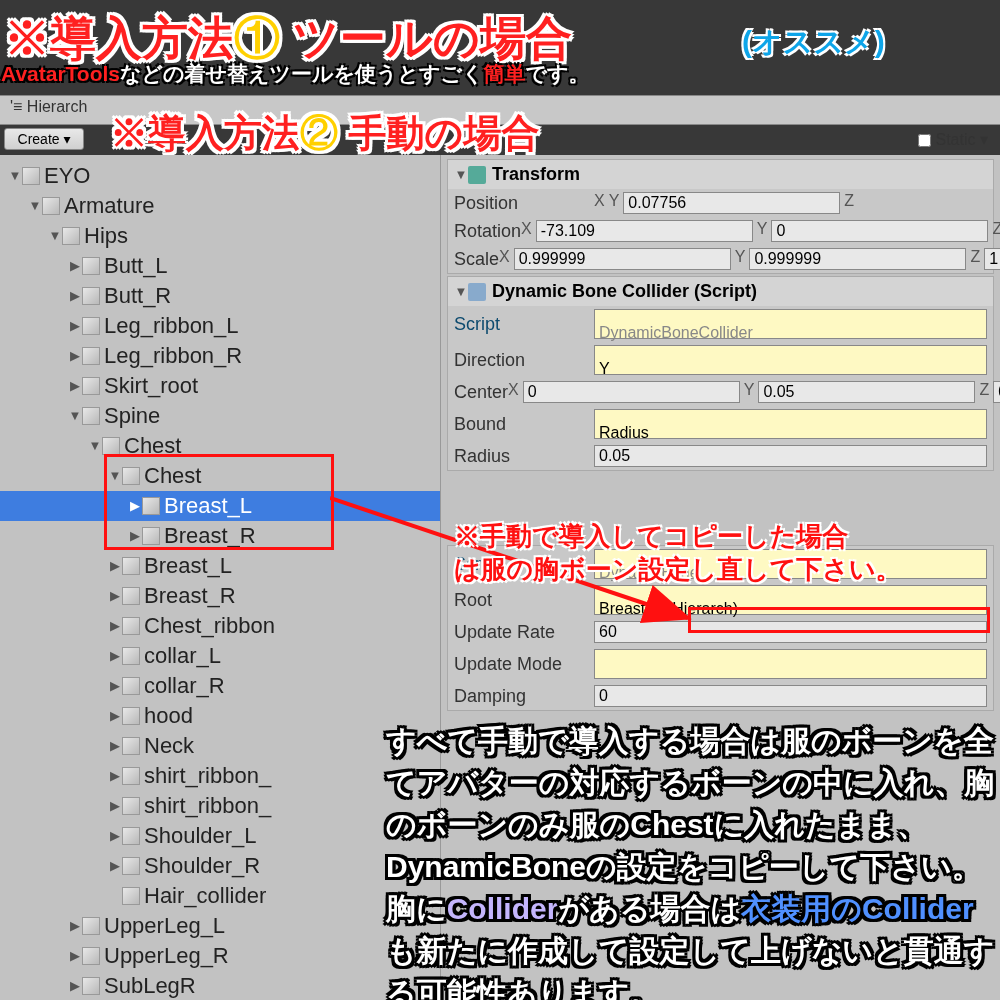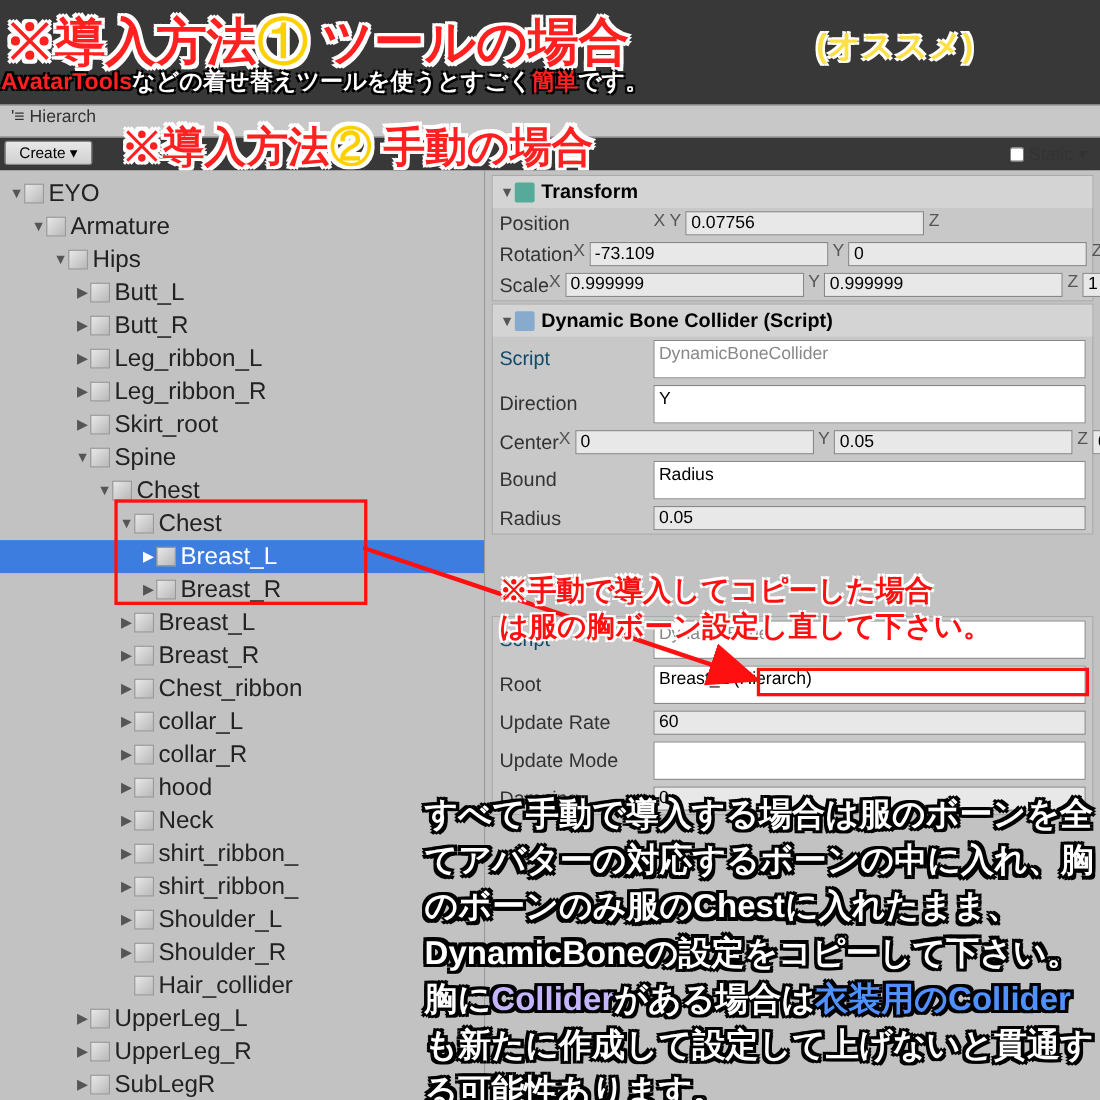--- a/index.html
+++ b/index.html
@@ -1,20 +1,20 @@
 <!DOCTYPE html>
 <html><head>
 <meta charset="utf-8">
 <style>
 *{margin:0;padding:0;box-sizing:border-box;font-family:Arial,sans-serif}
 body{width:1000px;height:1000px;background:#383838;overflow:hidden;position:relative}
 .banner{position:absolute;font-weight:900;white-space:nowrap}
 .b1{top:8px;left:4px;font-size:46px;color:#FF2020;text-shadow:-3px -3px 0 #fff,3px -3px 0 #fff,-3px 3px 0 #fff,3px 3px 0 #fff,-3px 0 0 #fff,3px 0 0 #fff,0 -3px 0 #fff,0 3px 0 #fff}
 .b1 .y{color:#FFD000}
-.b1b{top:22px;left:742px;font-size:30px;color:#fde047;text-shadow:-2px -2px 0 #fff,2px -2px 0 #fff,-2px 2px 0 #fff,2px 2px 0 #fff}
+.b1b{top:22px;left:742px;font-size:30px;color:#0ea5e9;text-shadow:-2px -2px 0 #fff,2px -2px 0 #fff,-2px 2px 0 #fff,2px 2px 0 #fff}
 .b2{top:60px;left:1px;font-size:21px;color:#fff;font-weight:900;text-shadow:-2px -2px 0 #000,2px -2px 0 #000,-2px 2px 0 #000,2px 2px 0 #000}
 .b2 .r{color:#FF2020}
 .b3{top:108px;left:110px;font-size:38px;color:#FF2020;text-shadow:-3px -3px 0 #fff,3px -3px 0 #fff,-3px 3px 0 #fff,3px 3px 0 #fff,-3px 0 0 #fff,3px 0 0 #fff,0 -3px 0 #fff,0 3px 0 #fff;font-weight:900}
 .b3 .y{color:#FFD000}
 .toolbar{position:absolute;top:95px;left:0;width:1000px;height:30px;background:#c8c8c8;border-top:1px solid #888;border-bottom:1px solid #888}
 .hlabel{position:absolute;top:98px;left:10px;font-size:16px;color:#333}
 .create{position:absolute;top:128px;left:4px;width:80px;height:22px;background:linear-gradient(#e8e8e8,#d0d0d0);border:1px solid #888;font-size:14px;text-align:center;line-height:20px;border-radius:3px}
 .static{position:absolute;top:130px;right:12px;font-size:16px;color:#333}
 .static input{vertical-align:middle}
 .main{position:absolute;top:155px;left:0;width:1000px;height:845px;background:#c2c2c2;display:flex}
@@ -27,21 +27,21 @@
 .comp{border:1px solid #aaa;margin-bottom:2px;background:#c8c8c8}
 .chead{background:#d4d4d4;padding:4px 6px;font-weight:bold;display:flex;align-items:center;font-size:18px}
 .chead .cicon{width:18px;height:18px;background:#5a9;margin-right:6px;border-radius:2px}
 .crow{display:flex;padding:3px 6px;align-items:center;font-size:18px}
 .crow .lbl{width:140px;color:#333}
 .crow .lbl.dim{color:#0c4a6e}
 .xyz{display:flex;gap:4px;flex:1}
 .xyz span{color:#555;font-size:16px}
 .fld{background:#e8e8e8;border:1px solid #888;padding:1px 4px;font-size:16px;min-width:60px;height:22px}
 .fld.w{flex:1}
-.sel2{background:#ffffff;border:1px solid #888;padding:3px 4px;flex:1;height:35px;font-size:16px}
+.sel2{background:#fef9c3;border:1px solid #888;padding:14px 4px;flex:1;height:22px;font-size:16px}
 .redbox{position:absolute;border:3px solid #FF1010;pointer-events:none}
 .redtxt{position:absolute;font-size:26px;font-weight:900;color:#FF1010;text-shadow:-2px -2px 0 #fff,2px -2px 0 #fff,-2px 2px 0 #fff,2px 2px 0 #fff;line-height:1.25;text-align:left}
 .arrow{position:absolute;pointer-events:none}
 .bigtxt{position:absolute;font-size:30px;font-weight:900;text-shadow:-3px -3px 0 #000,3px -3px 0 #000,-3px 3px 0 #000,3px 3px 0 #000,-3px 0 0 #000,3px 0 0 #000,0 -3px 0 #000,0 3px 0 #000;line-height:1.4;left:386px;top:720px;width:610px;letter-spacing:0px}
 .bigtxt span.w{color:#fff}
 .bigtxt span.o{color:#c4b5fd}
 .bigtxt span.bl{color:#5090FF}
 </style>
 </head>
 <body>

